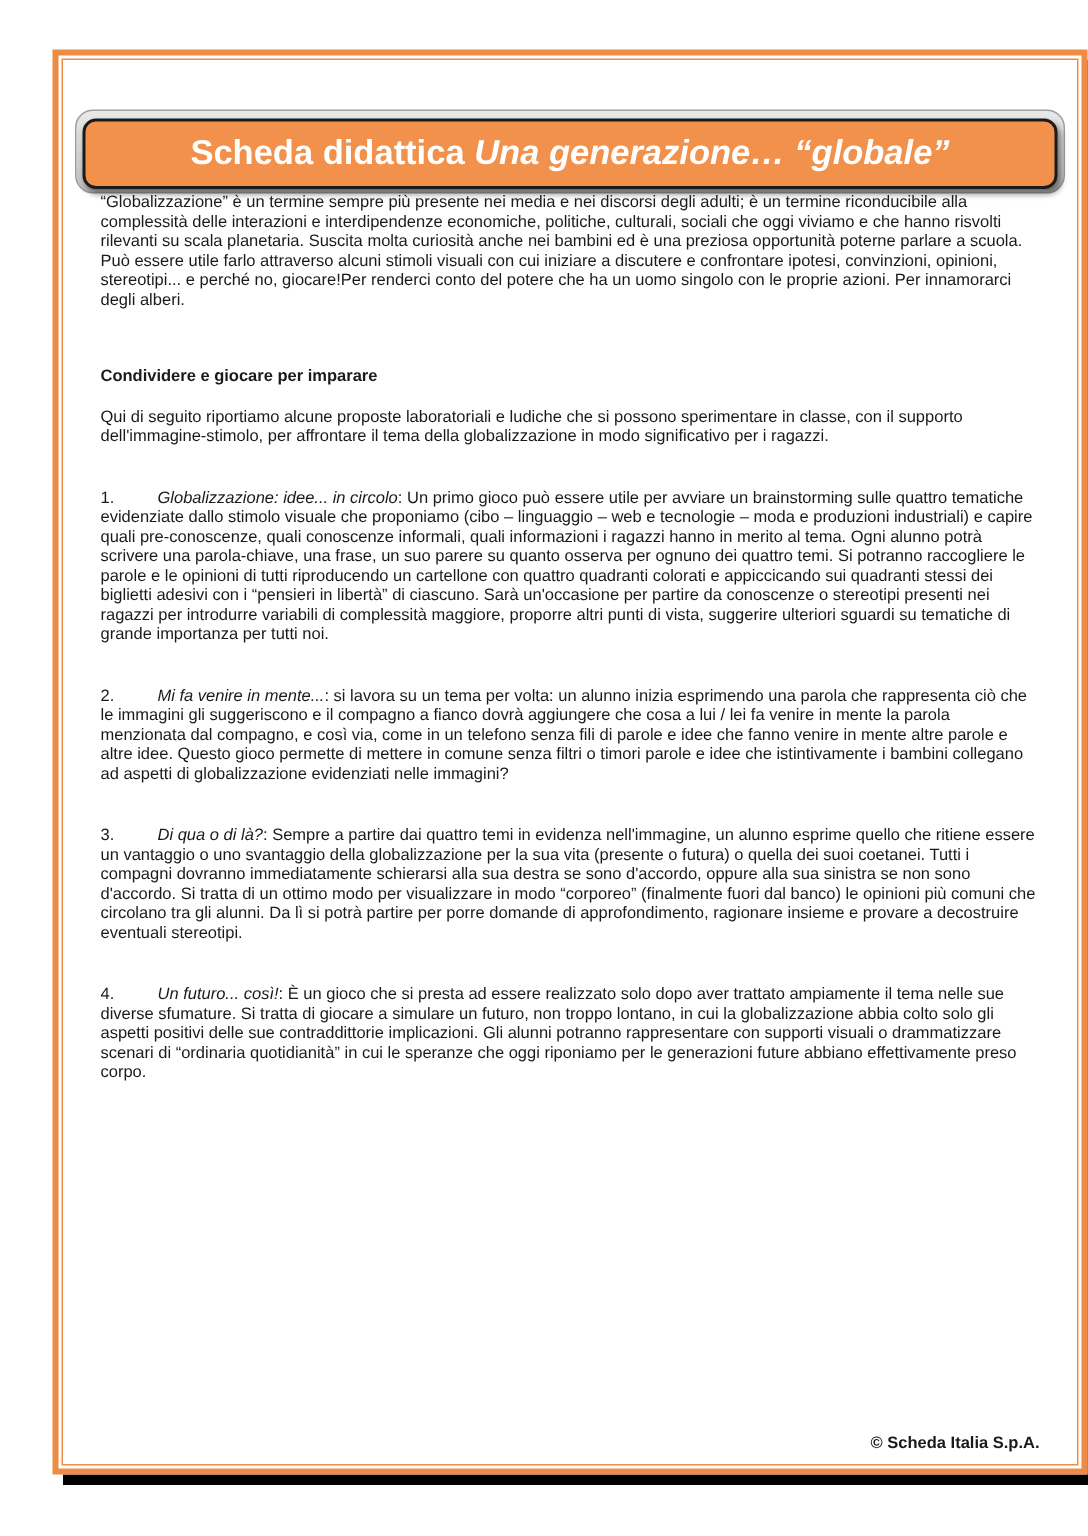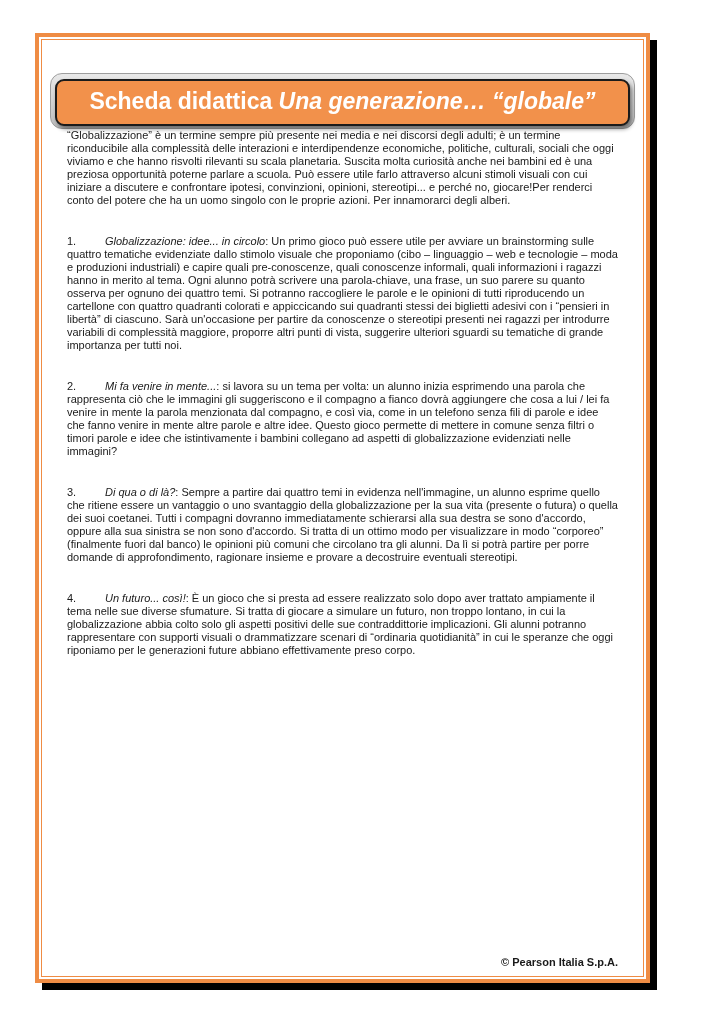--- a/index.html
+++ b/index.html
@@ -9,21 +9,21 @@
     --shadow-black:#000000;
     --text-color:#1a1a1a;
   }
   *{margin:0;padding:0;box-sizing:border-box;}
   html,body{background:#ffffff;}
   body{
     width:725px;height:1024px;position:relative;overflow:hidden;
     font-family:"Liberation Sans",sans-serif;color:var(--text-color);
   }
   .sheet-outer{
-    position:absolute;left:35px;top:33px;width:615px;height:950px;
+    position:absolute;left:35px;top:33px;width:690px;height:950px;
     background:#ffffff;
     border:4px solid var(--border-orange);
     padding:2px;
     box-shadow:7px 7px 0 var(--shadow-black);
   }
   .sheet-inner{
     width:100%;height:100%;
     border:1px solid var(--border-orange);
     position:relative;
     background:#ffffff;
@@ -75,28 +75,30 @@
     <div class="title-outer">
       <div class="title-bar">
         <span>Scheda didattica </span><span class="em">Una generazione… “globale”</span>
       </div>
     </div>
 
     <div class="content">
 
       <p class="bodytext intro-par">“Globalizzazione” è un termine sempre più presente nei media e nei discorsi degli adulti; è un termine riconducibile alla complessità delle interazioni e interdipendenze economiche, politiche, culturali, sociali che oggi viviamo e che hanno risvolti rilevanti su scala planetaria. Suscita molta curiosità anche nei bambini ed è una preziosa opportunità poterne parlare a scuola. Può essere utile farlo attraverso alcuni stimoli visuali con cui iniziare a discutere e confrontare ipotesi, convinzioni, opinioni, stereotipi... e perché no, giocare!Per renderci conto del potere che ha un uomo singolo con le proprie azioni. Per innamorarci degli alberi.</p>
 
+      <p class="section-heading">Condividere e giocare per imparare</p>
 
+      <p class="bodytext section-intro">Qui di seguito riportiamo alcune proposte laboratoriali e ludiche che si possono sperimentare in classe, con il supporto dell'immagine-stimolo, per affrontare il tema della globalizzazione in modo significativo per i ragazzi.</p>
 
       <p class="bodytext item"><span class="num">1.</span><i>Globalizzazione: idee... in circolo</i><span>: Un primo gioco può essere utile per avviare un brainstorming sulle quattro tematiche evidenziate dallo stimolo visuale che proponiamo (cibo – linguaggio – web e tecnologie – moda e produzioni industriali) e capire quali pre-conoscenze, quali conoscenze informali, quali informazioni i ragazzi hanno in merito al tema. Ogni alunno potrà scrivere una parola-chiave, una frase, un suo parere su quanto osserva per ognuno dei quattro temi. Si potranno raccogliere le parole e le opinioni di tutti riproducendo un cartellone con quattro quadranti colorati e appiccicando sui quadranti stessi dei biglietti adesivi con i “pensieri in libertà” di ciascuno. Sarà un'occasione per partire da conoscenze o stereotipi presenti nei ragazzi per introdurre variabili di complessità maggiore, proporre altri punti di vista, suggerire ulteriori sguardi su tematiche di grande importanza per tutti noi.</span></p>
 
       <p class="bodytext item"><span class="num">2.</span><i>Mi fa venire in mente...</i><span>: si lavora su un tema per volta: un alunno inizia esprimendo una parola che rappresenta ciò che le immagini gli suggeriscono e il compagno a fianco dovrà aggiungere che cosa a lui / lei fa venire in mente la parola menzionata dal compagno, e così via, come in un telefono senza fili di parole e idee che fanno venire in mente altre parole e altre idee. Questo gioco permette di mettere in comune senza filtri o timori parole e idee che istintivamente i bambini collegano ad aspetti di globalizzazione evidenziati nelle immagini?</span></p>
 
       <p class="bodytext item"><span class="num">3.</span><i>Di qua o di là?</i><span>: Sempre a partire dai quattro temi in evidenza nell'immagine, un alunno esprime quello che ritiene essere un vantaggio o uno svantaggio della globalizzazione per la sua vita (presente o futura) o quella dei suoi coetanei. Tutti i compagni dovranno immediatamente schierarsi alla sua destra se sono d'accordo, oppure alla sua sinistra se non sono d'accordo. Si tratta di un ottimo modo per visualizzare in modo “corporeo” (finalmente fuori dal banco) le opinioni più comuni che circolano tra gli alunni. Da lì si potrà partire per porre domande di approfondimento, ragionare insieme e provare a decostruire eventuali stereotipi.</span></p>
 
       <p class="bodytext item"><span class="num">4.</span><i>Un futuro... così!</i><span>: È un gioco che si presta ad essere realizzato solo dopo aver trattato ampiamente il tema nelle sue diverse sfumature.  Si tratta di giocare a simulare un futuro, non troppo lontano, in cui la globalizzazione abbia colto solo gli aspetti positivi delle sue contraddittorie implicazioni. Gli alunni potranno rappresentare con supporti visuali o drammatizzare scenari di “ordinaria quotidianità” in cui le speranze che oggi riponiamo per le generazioni future abbiano effettivamente preso corpo.</span></p>
 
     </div>
 
-    <div class="footer">© Pearson Italia S.p.A.</div>
+    <div class="footer">© Scheda Italia S.p.A.</div>
 
   </div>
 </div>
 
 </body></html>

